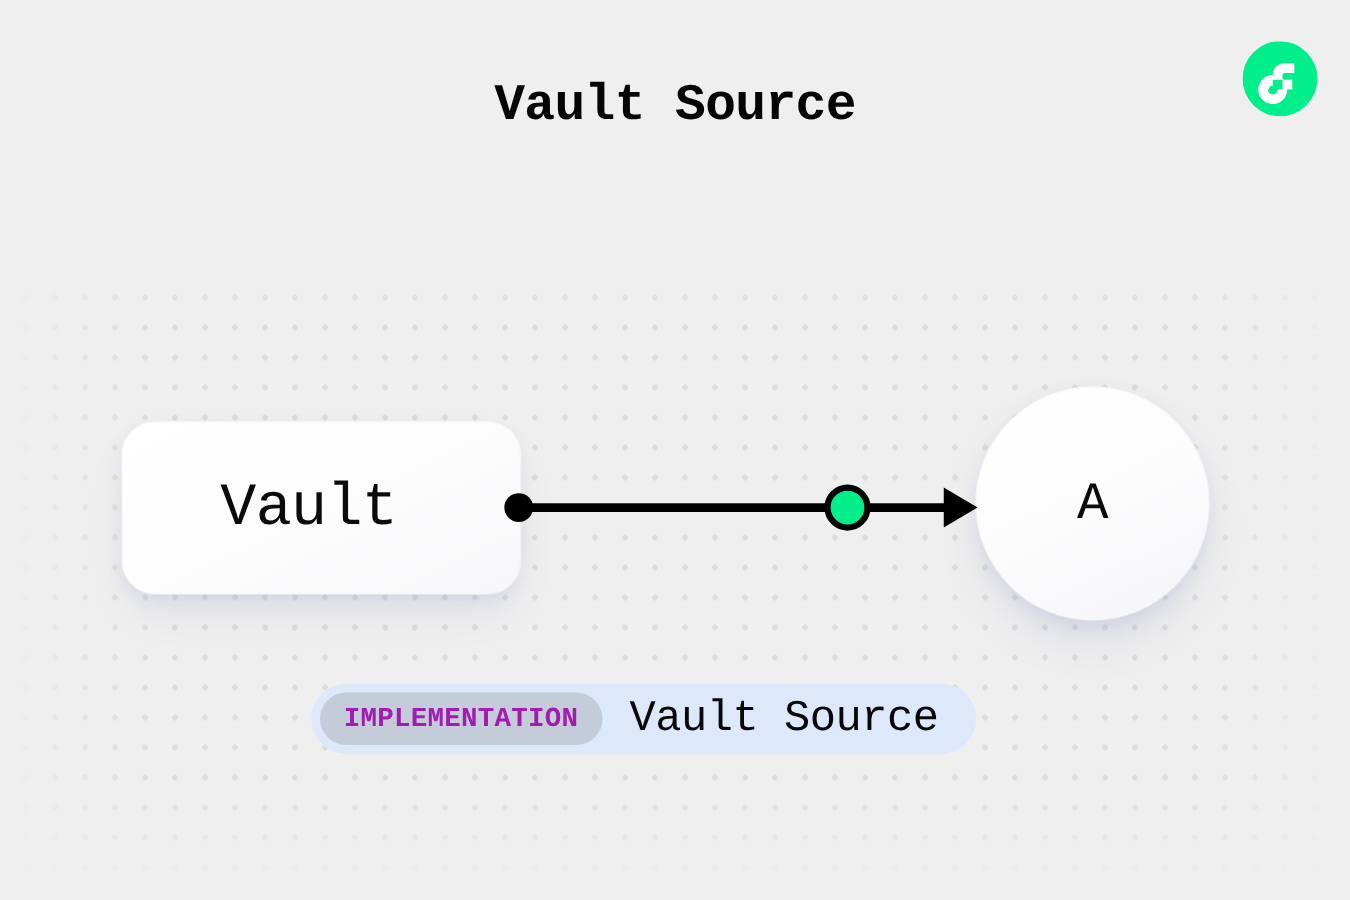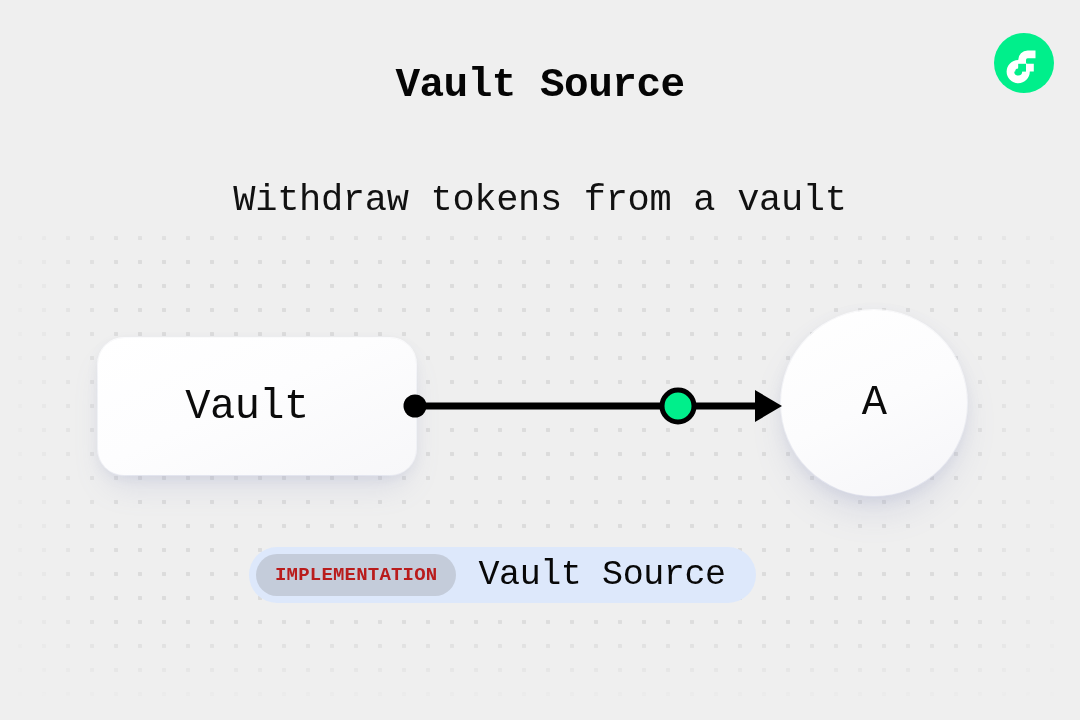--- a/index.html
+++ b/index.html
@@ -88,21 +88,21 @@
     background: linear-gradient(155deg, #ffffff 0%, #fdfdfe 45%, #f7f7f9 100%);
     box-shadow:
       0 18px 34px -10px rgba(120,130,180,0.20),
       0 4px 12px rgba(120,130,180,0.10),
       0 0 0 1px rgba(255,255,255,0.9);
     display: flex;
     align-items: center;
     justify-content: center;
   }
   #vault-node .node-label {
-    font-size: 42px;
+    font-size: 48px;
     font-weight: 400;
     color: #0b0b0b;
     letter-spacing: -0.5px;
     transform: translateX(-10px);
   }
 
   
   #account-node {
     position: absolute;
     left: 781px;
@@ -152,43 +152,42 @@
   #impl-tag {
     height: 42px;
     border-radius: 21px;
     background: #c4ccda;
     display: flex;
     align-items: center;
     padding: 0 19px;
     box-sizing: border-box;
   }
   #impl-tag .tag-text {
-    font-size: 19px;
+    font-size: 22px;
     font-weight: 700;
     letter-spacing: 0.2px;
-    color: #b91c1c;
+    color: #a21caf;
     text-align: right;
   }
   #impl-name {
     margin-left: 22px;
     font-size: 35px;
     font-weight: 400;
     letter-spacing: -0.4px;
     color: #080808;
   }
 </style>
 </head>
 <body>
 
 <div id="canvas">
 
   <div id="dot-grid"></div>
 
   <div id="title">Vault Source</div>
-  <div id="subtitle">Withdraw tokens from a vault</div>
 
   <div id="brand-logo">
     <svg width="60" height="60" viewBox="0 0 60 60" xmlns="http://www.w3.org/2000/svg">
       <circle cx="30" cy="30" r="30" fill="#00EF8B"></circle>
       <path d="M41.5 17.5 H33.6 A9.4 9.4 0 0 0 24.2 26.9 V30.8 H17.4 V38.6 H24.2 V30.8 H32.0 V38.6 H39.8 V30.8 H32.0 V26.9 A1.6 1.6 0 0 1 33.6 25.3 H41.5 Z" fill="#FFFFFF"></path>
       <path d="M24.2 38.6 A3.9 3.9 0 1 1 24.2 38.59 Z" fill="#00EF8B"></path>
       <circle cx="24.2" cy="38.6" r="7.8" fill="none" stroke="#FFFFFF" stroke-width="7.6"></circle>
       <rect x="17.4" y="30.8" width="6.8" height="7.8" fill="#FFFFFF"></rect>
       <rect x="24.2" y="30.8" width="7.8" height="7.8" fill="#00EF8B"></rect>
       <circle cx="24.2" cy="38.6" r="3.0" fill="#00EF8B"></circle>

